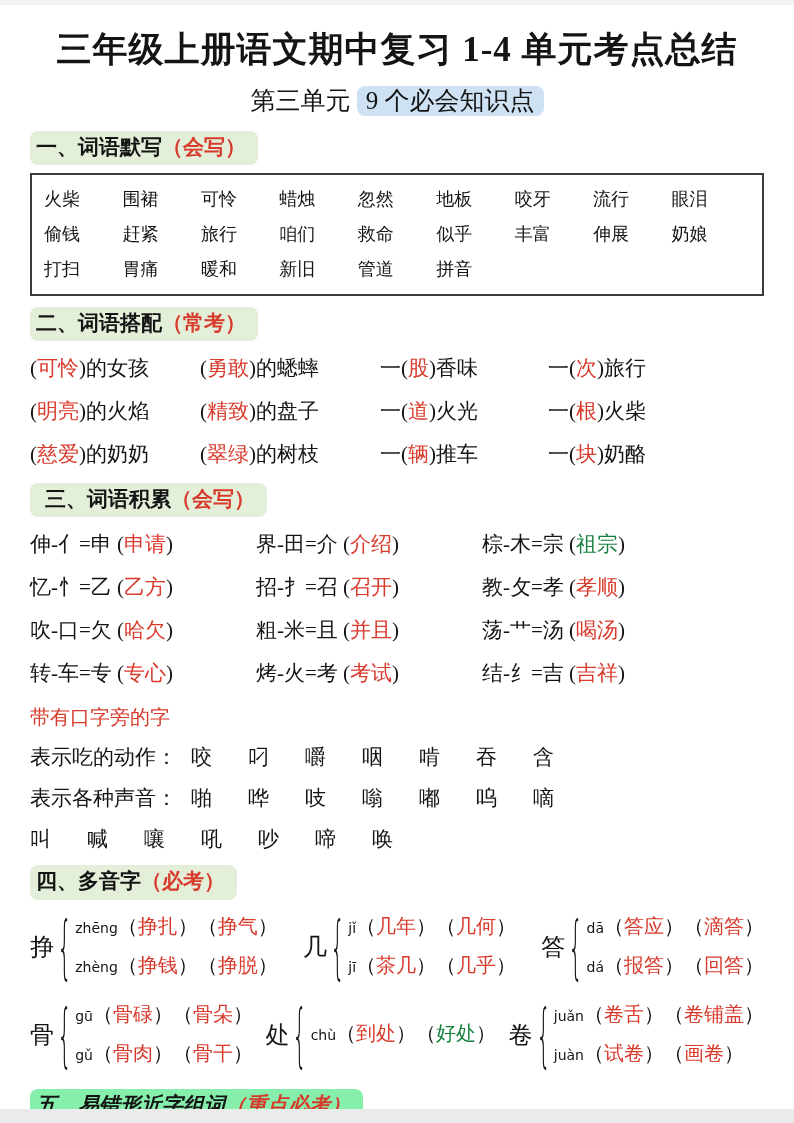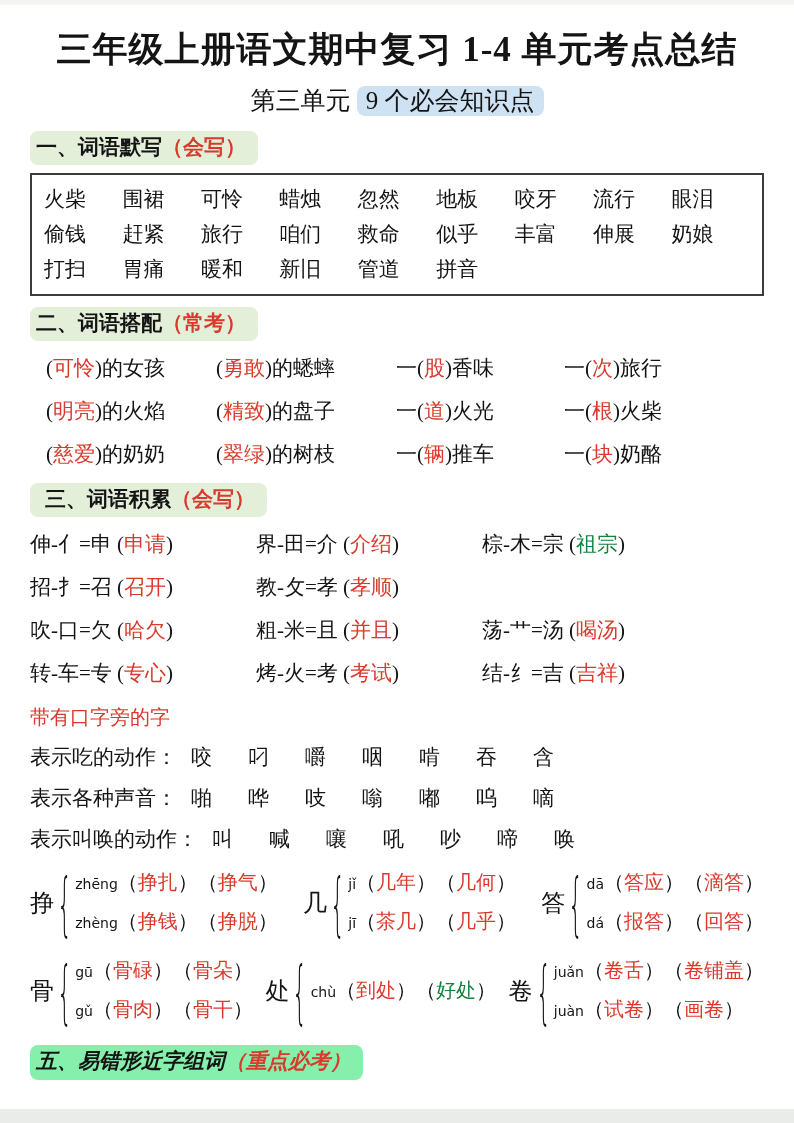--- a/index.html
+++ b/index.html
@@ -52,26 +52,26 @@
   .red { }
 
   .word-table {
     border: 2px solid #3c3c3c;
     margin: 4px 0 6px 0;
     padding: 7px 12px 7px 12px;
   }
   .word-row {
     display: grid;
     grid-template-columns: repeat(9, 1fr);
-    font-size: 21px;
+    font-size: 18px;
     line-height: 35px;
   }
   .word-cell { white-space: nowrap; }
 
-  .s2-block { margin: 2px 0 2px 16px; }
+  .s2-block { margin: 2px 0 2px 0; }
   .s2-row {
     display: grid;
     grid-template-columns: 170px 180px 168px 1fr;
     font-size: 21px;
     line-height: 43px;
   }
 
   .s3-block { margin: 2px 0 0 0; }
   .s3-row {
     display: grid;
@@ -201,20 +201,21 @@
     </div>
   </div>
 
   <div class="s3-block" id="s3-block">
       <div class="s3-row">
         <span class="pair-item"><span>伸-亻=申 (</span><span class="red" style="color: rgb(216, 58, 44);">申请</span><span>)</span></span>
         <span class="pair-item"><span>界-田=介 (</span><span class="red" style="color: rgb(216, 58, 44);">介绍</span><span>)</span></span>
         <span class="pair-item"><span>棕-木=宗 (</span><span class="red" style="color: #15803d;">祖宗</span><span>)</span></span>
       </div>
       <div class="s3-row">
+        <span class="pair-item"><span>忆-忄=乙 (</span><span class="red" style="color: rgb(216, 58, 44);">乙方</span><span>)</span></span>
         <span class="pair-item"><span>招-扌=召 (</span><span class="red" style="color: rgb(216, 58, 44);">召开</span><span>)</span></span>
         <span class="pair-item"><span>教-攵=孝 (</span><span class="red" style="color: rgb(216, 58, 44);">孝顺</span><span>)</span></span>
       </div>
       <div class="s3-row">
         <span class="pair-item"><span>吹-口=欠 (</span><span class="red" style="color: rgb(216, 58, 44);">哈欠</span><span>)</span></span>
         <span class="pair-item"><span>粗-米=且 (</span><span class="red" style="color: rgb(216, 58, 44);">并且</span><span>)</span></span>
         <span class="pair-item"><span>荡-艹=汤 (</span><span class="red" style="color: rgb(216, 58, 44);">喝汤</span><span>)</span></span>
       </div>
       <div class="s3-row">
         <span class="pair-item"><span>转-车=专 (</span><span class="red" style="color: rgb(216, 58, 44);">专心</span><span>)</span></span>
@@ -244,33 +245,37 @@
           <span>啪</span>
           <span>哗</span>
           <span>吱</span>
           <span>嗡</span>
           <span>嘟</span>
           <span>呜</span>
           <span>嘀</span>
         </span>
       </div>
       <div class="rad-row">
-        <span class="rad-label">表示叫唤的动作：</span>
         <span class="rad-chars">
           <span>叫</span>
           <span>喊</span>
           <span>嚷</span>
           <span>吼</span>
           <span>吵</span>
           <span>啼</span>
           <span>唤</span>
         </span>
       </div>
     </div>
 
+  <div>
+    <div class="sec-heading" style="background: rgb(227, 239, 217);">
+      <span>四、多音字</span><span class="red" style="color: rgb(216, 58, 44);">（必考）</span>
+    </div>
+  </div>
 
   <div class="mp-block" id="mp-block">
       <div class="mp-row">
         <span class="mp-group">
           <span class="mp-char">挣</span>
           <span class="mp-brace">{</span>
           <span class="mp-lines">
             <span class="mp-line"><span class="mp-pinyin">zhēng</span><span>（</span><span class="red" style="color: rgb(216, 58, 44);">挣扎</span><span>）</span><span>（</span><span class="red" style="color: rgb(216, 58, 44);">挣气</span><span>）</span></span>
             <span class="mp-line"><span class="mp-pinyin">zhèng</span><span>（</span><span class="red" style="color: rgb(216, 58, 44);">挣钱</span><span>）</span><span>（</span><span class="red" style="color: rgb(216, 58, 44);">挣脱</span><span>）</span></span>
           </span>

